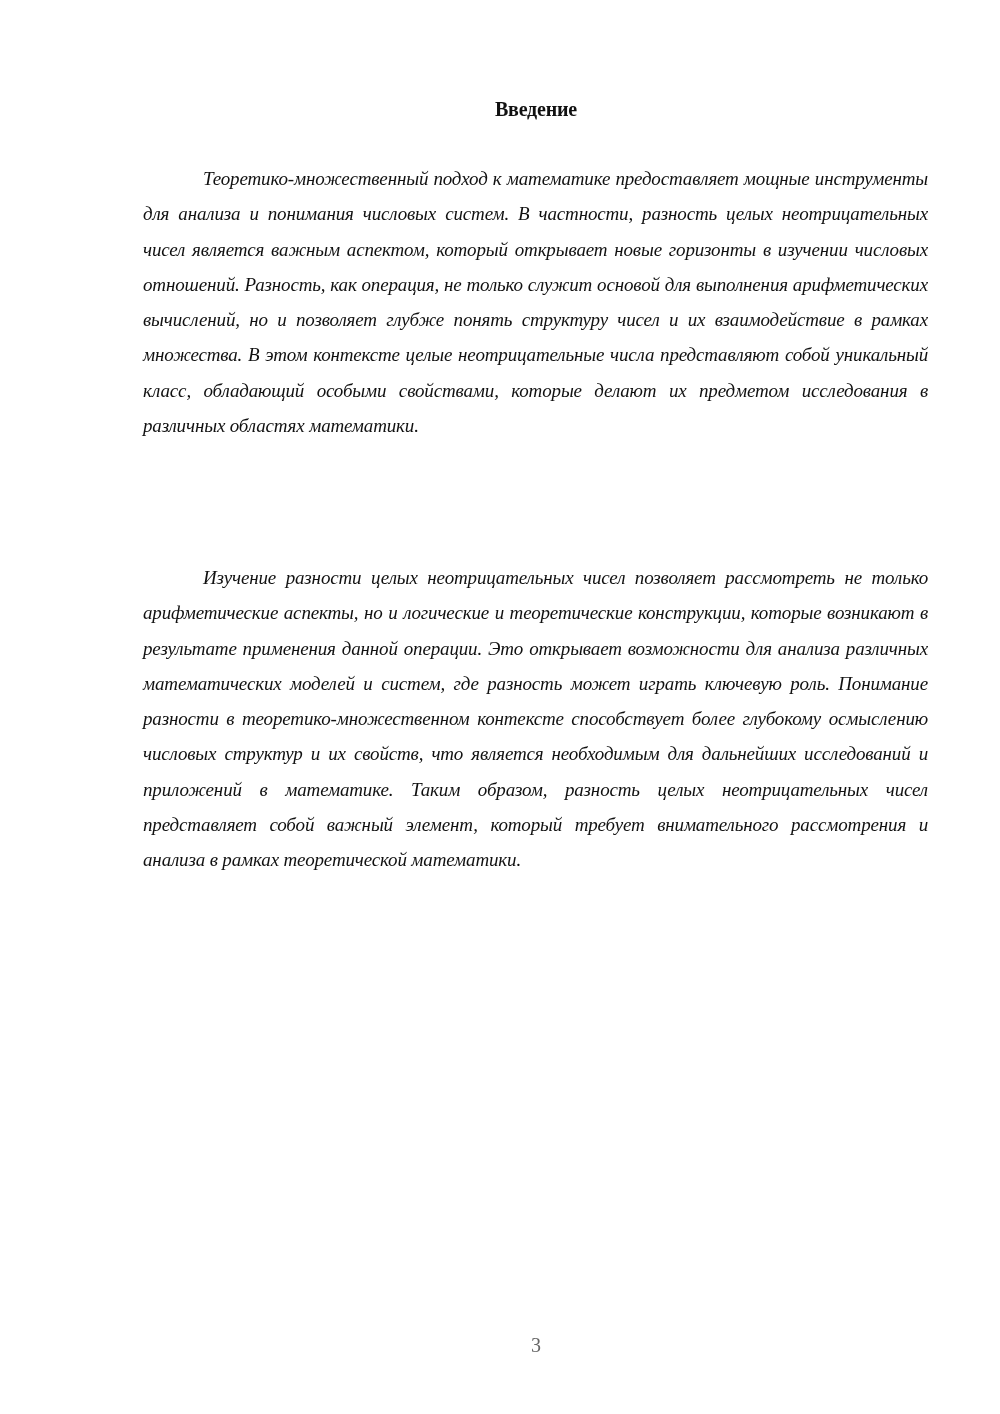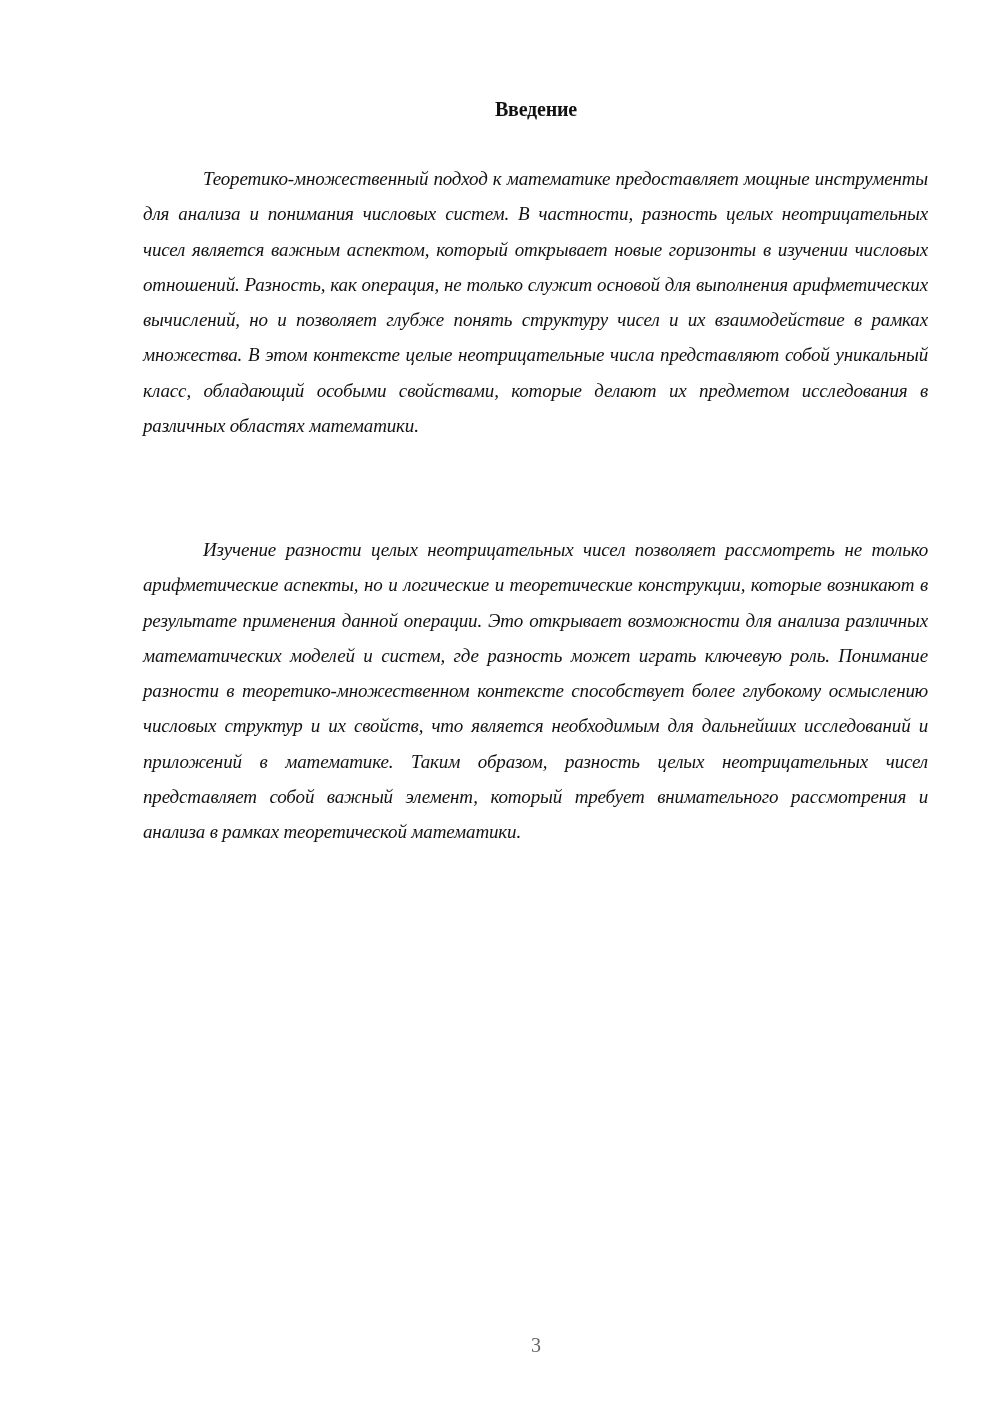--- a/index.html
+++ b/index.html
@@ -4,21 +4,21 @@
 <style>
   html, body { margin: 0; padding: 0; background: #ffffff; }
   body { width: 1000px; height: 1414px; position: relative; overflow: hidden;
          font-family: "Liberation Serif", "DejaVu Serif", serif; color: #111; }
   .title { position: absolute; top: 98px; left: 0; width: 1072px; text-align: center;
            font-weight: bold; font-size: 20px; letter-spacing: -0.2px; }
   .para { position: absolute; left: 143px; width: 785px; font-size: 19px;
           line-height: 35.3px; text-align: justify; text-indent: 60px;
           letter-spacing: -0.15px; font-style: italic; }
   .p1 { top: 142px; }
-  .p2 { top: 513px; }
+  .p2 { top: 541px; }
   .pagenum { position: absolute; top: 1334px; left: 0; width: 1072px; text-align: center;
              font-size: 20px; color: #666; }
 </style>
 </head>
 <body>
 
 <div>
   <div class="title">Введение</div>
   <p class="para p1">Теоретико-множественный подход к математике предоставляет мощные инструменты для анализа и понимания числовых систем. В частности, разность целых неотрицательных чисел является важным аспектом, который открывает новые горизонты в изучении числовых отношений. Разность, как операция, не только служит основой для выполнения арифметических вычислений, но и позволяет глубже понять структуру чисел и их взаимодействие в рамках множества. В этом контексте целые неотрицательные числа представляют собой уникальный класс, обладающий особыми свойствами, которые делают их предметом исследования в различных областях математики.</p>
   <p class="para p2">Изучение разности целых неотрицательных чисел позволяет рассмотреть не только арифметические аспекты, но и логические и теоретические конструкции, которые возникают в результате применения данной операции. Это открывает возможности для анализа различных математических моделей и систем, где разность может играть ключевую роль. Понимание разности в теоретико-множественном контексте способствует более глубокому осмыслению числовых структур и их свойств, что является необходимым для дальнейших исследований и приложений в математике. Таким образом, разность целых неотрицательных чисел представляет собой важный элемент, который требует внимательного рассмотрения и анализа в рамках теоретической математики.</p>

